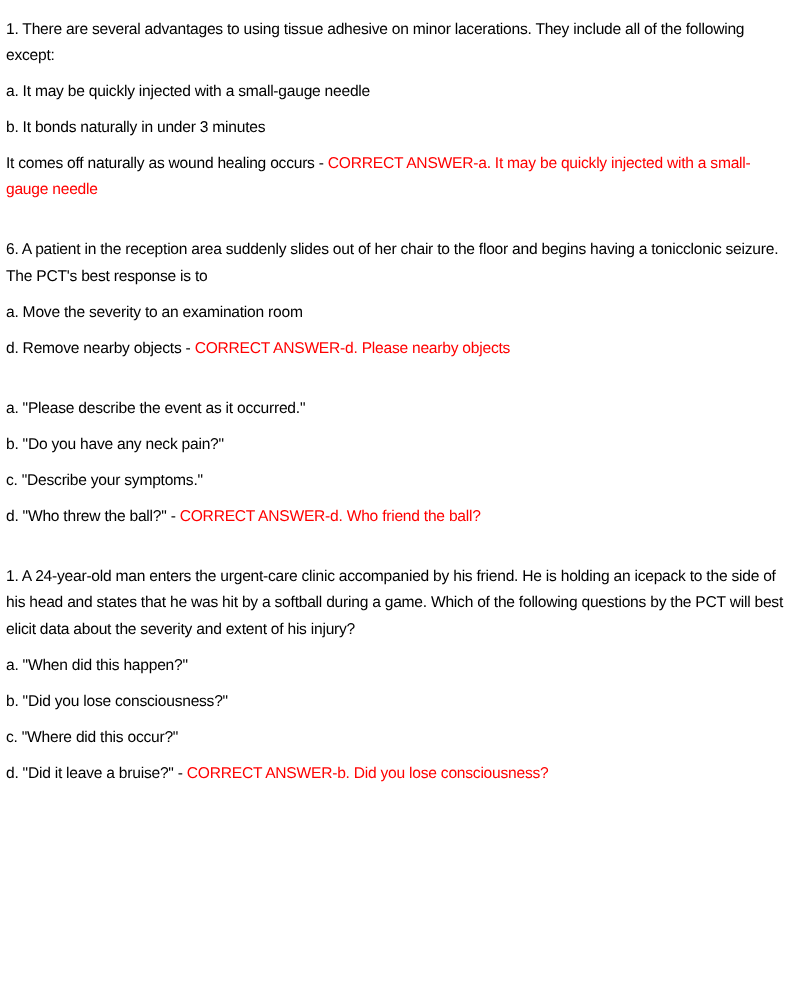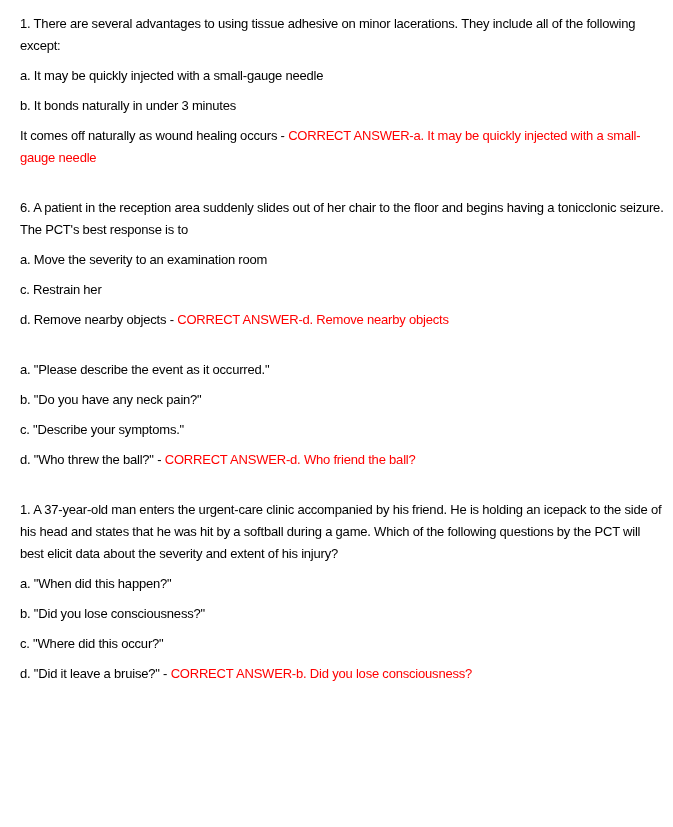--- a/index.html
+++ b/index.html
@@ -11,21 +11,21 @@
     height: 827px;
     background: var(--page-bg, #ffffff);
     font-family: "Liberation Sans", sans-serif;
     color: var(--text, #000000);
     overflow: hidden;
   }
   .page {
     box-sizing: border-box;
     width: 673px;
     height: 827px;
-    padding: 13px 6px 0 20px;
+    padding: 13px 6px 0 5px;
   }
   .qblock {
     margin: 0 0 28px 0;
   }
   .qblock:last-child {
     margin-bottom: 0;
   }
   .page p {
     margin: 0 0 8px 0;
     font-size: 13px;
@@ -45,32 +45,31 @@
   <section class="qblock">
     <p>1. There are several advantages to using tissue adhesive on minor lacerations. They include all of the following except:</p>
     <p>a. It may be quickly injected with a small-gauge needle</p>
     <p>b. It bonds naturally in under 3 minutes</p>
     <p><span>It comes off naturally as wound healing occurs - </span><span class="answer-red">CORRECT ANSWER-a. It may be quickly injected with a small-gauge needle</span></p>
   </section>
 
   <section class="qblock">
     <p>6. A patient in the reception area suddenly slides out of her chair to the floor and begins having a tonicclonic seizure. The PCT's best response is to</p>
     <p>a. Move the severity to an examination room</p>
-    <p>c. Restrain her</p>
-    <p><span>d. Remove nearby objects - </span><span class="answer-red">CORRECT ANSWER-d. Remove nearby objects</span></p>
+    <p><span>d. Remove nearby objects - </span><span class="answer-red">CORRECT ANSWER-d. Please nearby objects</span></p>
   </section>
 
   <section class="qblock">
     <p>a. "Please describe the event as it occurred."</p>
     <p>b. "Do you have any neck pain?"</p>
     <p>c. "Describe your symptoms."</p>
     <p><span>d. "Who threw the ball?" - </span><span class="answer-red">CORRECT ANSWER-d. Who friend the ball?</span></p>
   </section>
 
   <section class="qblock">
-    <p>1. A 37-year-old man enters the urgent-care clinic accompanied by his friend. He is holding an icepack to the side of his head and states that he was hit by a softball during a game. Which of the following questions by the PCT will best elicit data about the severity and extent of his injury?</p>
+    <p>1. A 24-year-old man enters the urgent-care clinic accompanied by his friend. He is holding an icepack to the side of his head and states that he was hit by a softball during a game. Which of the following questions by the PCT will best elicit data about the severity and extent of his injury?</p>
     <p>a. "When did this happen?"</p>
     <p>b. "Did you lose consciousness?"</p>
     <p>c. "Where did this occur?"</p>
     <p><span>d. "Did it leave a bruise?" - </span><span class="answer-red">CORRECT ANSWER-b. Did you lose consciousness?</span></p>
   </section>
 
 </div>
 
 </body></html>

